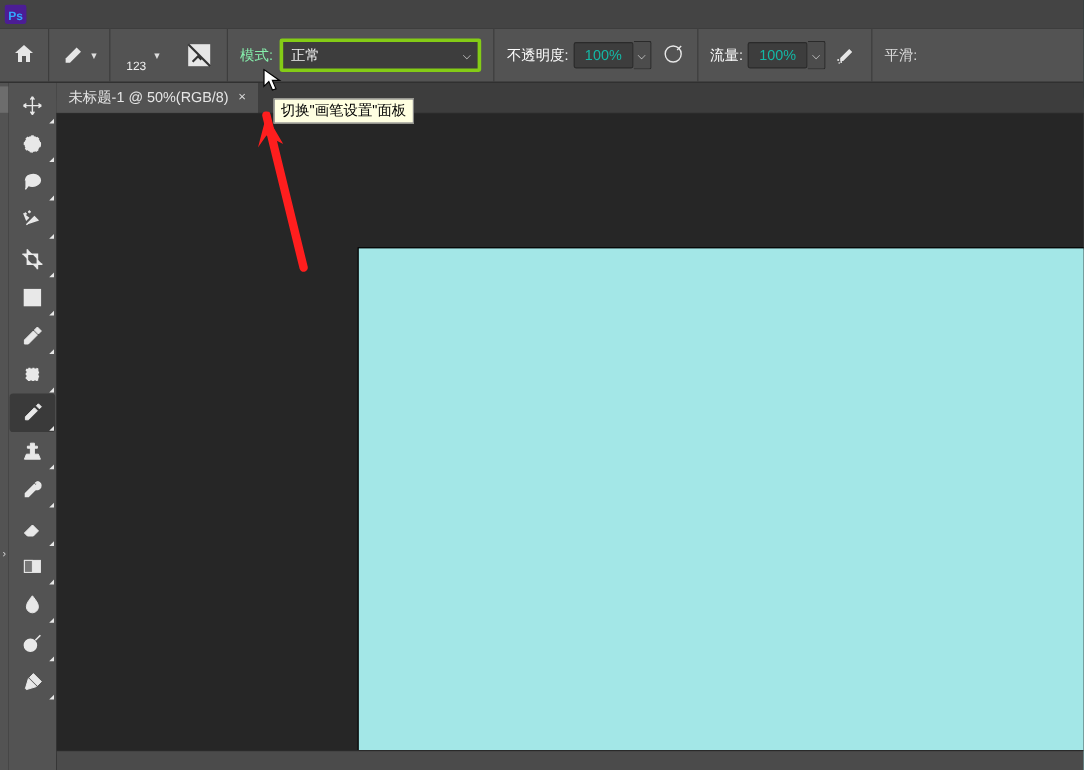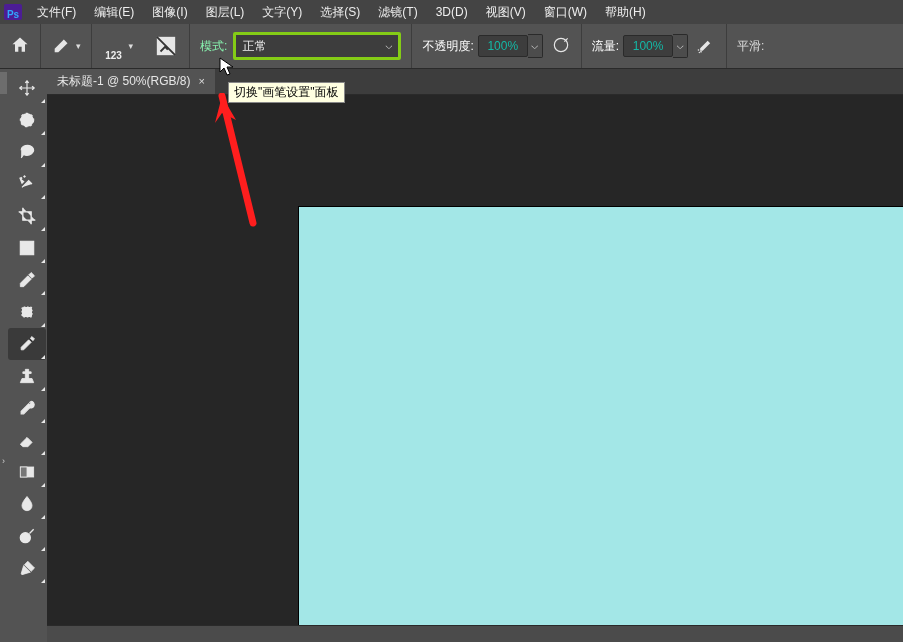--- a/index.html
+++ b/index.html
@@ -8,21 +8,21 @@
   .ps-badge{width:18px;height:16px;background:#4c1d95;border-radius:2px;display:flex;align-items:flex-end;justify-content:center;margin-right:6px;}
   .ps-badge span{color:#31a8ff;font-weight:bold;font-size:10px;}
   .menu-item{padding:0 9px;line-height:24px;cursor:default;color:#eee;}
   
   .optbar{height:44px;background:#535353;display:flex;align-items:center;border-bottom:1px solid #2a2a2a;position:relative;z-index:8;}
   .opt-cell{display:flex;align-items:center;height:100%;padding:0 10px;position:relative;}
   .opt-sep-r{border-right:1px solid #3d3d3d;}
   .home-icon svg{width:20px;height:20px;fill:#e6e6e6;}
   .brush-swatch{width:24px;height:24px;display:flex;flex-direction:column;align-items:center;justify-content:center;}
   .brush-circle{width:22px;height:22px;border-radius:50%;background:#fff;}
-  .brush-size{font-size:10px;color:#eee;margin-top:20px;line-height:1;font-weight:bold;}
+  .brush-size{font-size:10px;color:#eee;margin-top:20px;line-height:1;}
   .small-caret{margin-left:3px;color:#ddd;font-size:9px;}
   .panel-toggle{width:26px;height:26px;display:flex;align-items:center;justify-content:center;}
   .panel-toggle svg{width:22px;height:22px;}
   .mode-label{color:#86efac;margin-right:6px;}
   .mode-select{background:#3d3d3d;border:3px solid #84cc16;border-radius:2px;height:22px;min-width:150px;display:flex;align-items:center;justify-content:space-between;padding:0 6px;color:#eee;}
   .opacity-label,.flow-label{color:#ffffff;margin-right:4px;}
   .pct-field{background:#3d3d3d;border:1px solid #2a2a2a;border-radius:2px;height:20px;width:48px;display:flex;align-items:center;justify-content:center;color:#14b8a6;}
   .pct-caret{background:#4c4c4c;border:1px solid #2a2a2a;border-left:none;border-radius:0 2px 2px 0;height:22px;width:14px;display:flex;align-items:center;justify-content:center;font-size:9px;color:#ddd;}
   .pressure-icon{margin-left:8px;}
   .pressure-icon svg{width:20px;height:20px;stroke:#e6e6e6;fill:none;stroke-width:1.4;}
@@ -51,33 +51,20 @@
   .cursor svg{width:16px;height:20px;}
   .red-arrow{position:absolute;left:213px;top:93px;z-index:15;pointer-events:none;}
 </style>
 </head>
 <body>
 
 <div class="menubar">
   <div class="ps-badge">
       <span>Ps</span>
     </div>
-  <div id="menu-items" style="display: flex;">
-      <div class="menu-item">文件(F)</div>
-      <div class="menu-item">编辑(E)</div>
-      <div class="menu-item">图像(I)</div>
-      <div class="menu-item">图层(L)</div>
-      <div class="menu-item">文字(Y)</div>
-      <div class="menu-item">选择(S)</div>
-      <div class="menu-item">滤镜(T)</div>
-      <div class="menu-item">3D(D)</div>
-      <div class="menu-item">视图(V)</div>
-      <div class="menu-item">窗口(W)</div>
-      <div class="menu-item">帮助(H)</div>
-    </div>
 </div>
 
 <div class="optbar">
   <div class="opt-cell opt-sep-r">
     <span class="home-icon">
       <svg viewBox="0 0 24 24">
           <path d="M12 3l9 8h-3v9h-4v-6H10v6H6v-9H3z"></path>
         </svg>
     </span>
   </div>

